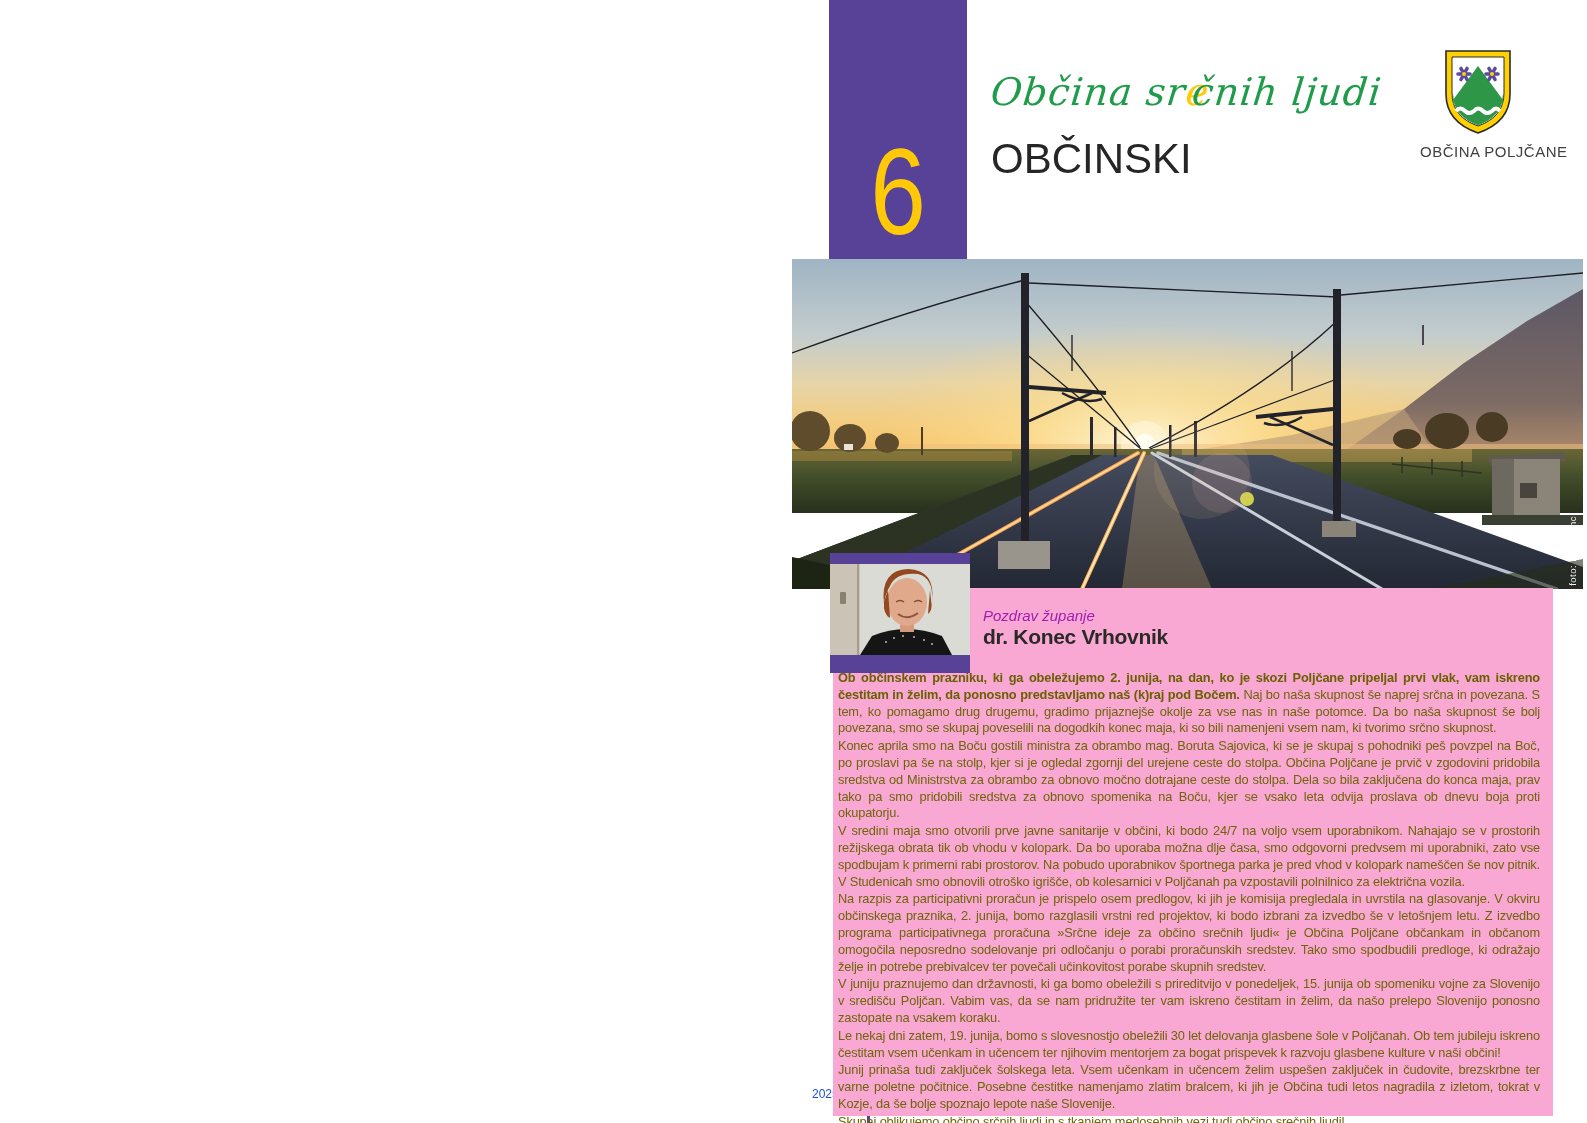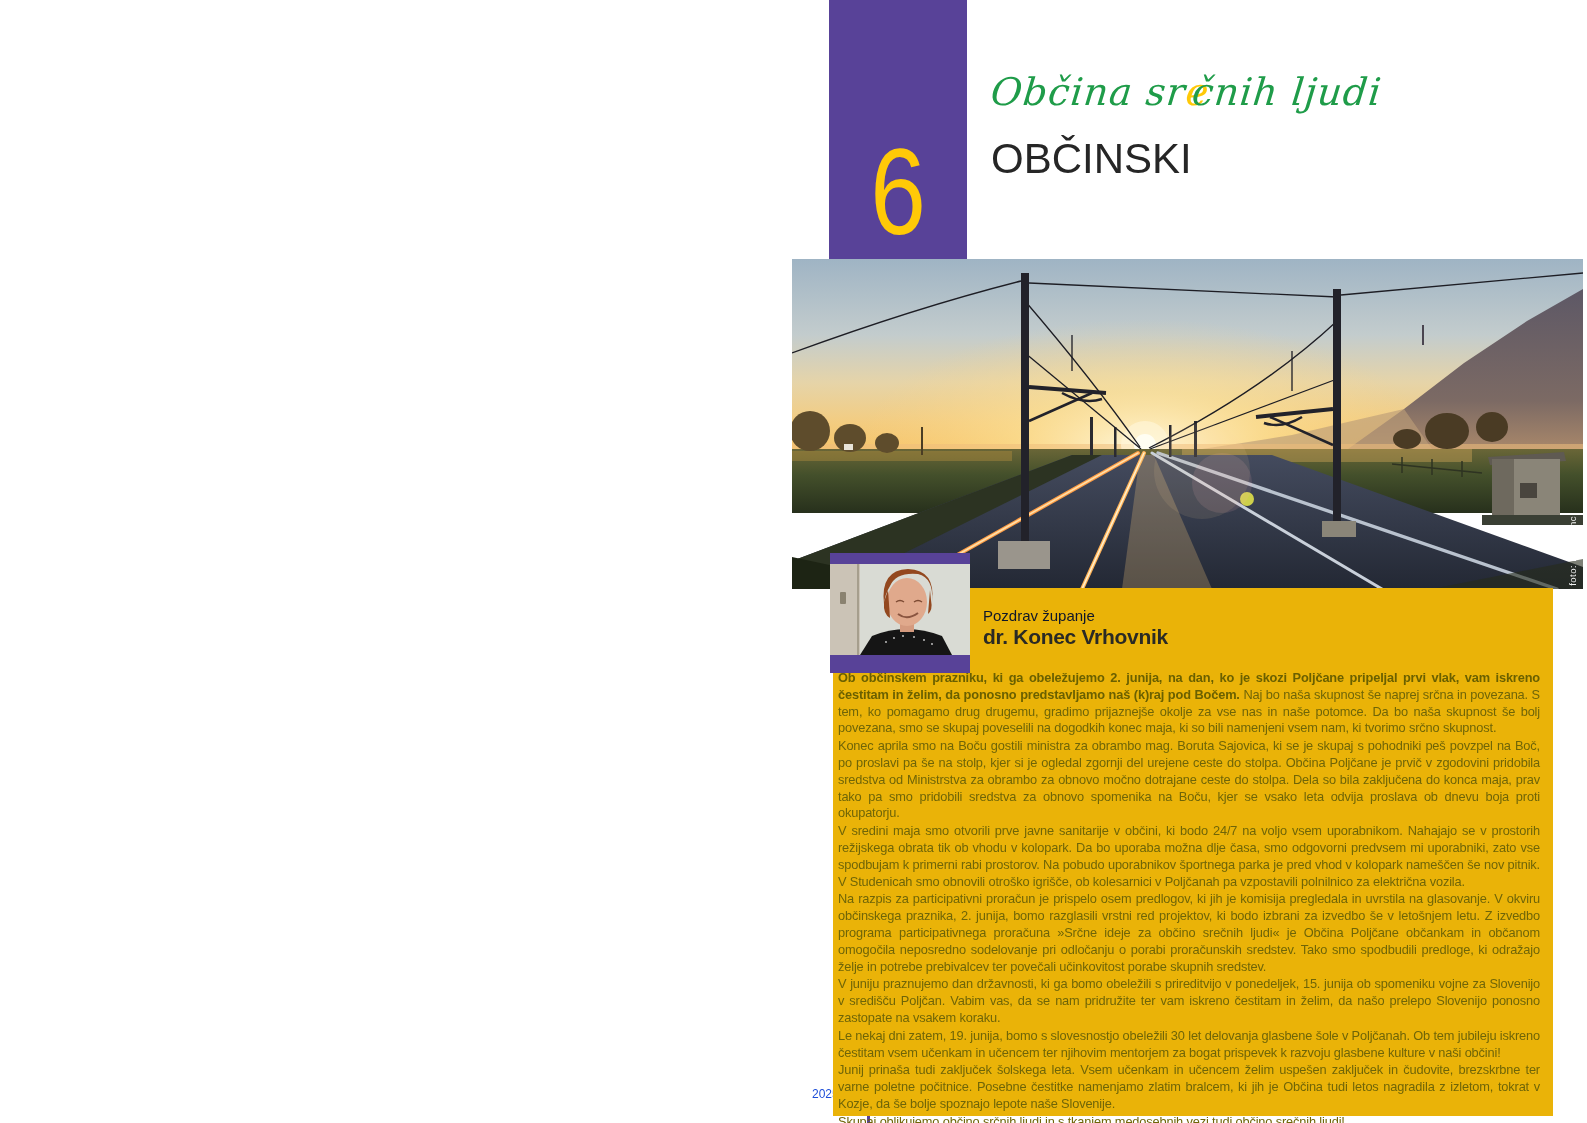--- a/index.html
+++ b/index.html
@@ -32,28 +32,28 @@
   .cover-photo{position:absolute;left:792px;top:259px;width:791px;height:330px;overflow:hidden;}
   .photo-credit{position:absolute;right:5px;bottom:3px;color:#ffffff;font-size:9.5px;
     writing-mode:vertical-rl;transform:rotate(180deg);letter-spacing:.5px;opacity:.95;}
 
   
   .mayor-block{position:absolute;left:830px;top:553px;width:140px;z-index:3;}
   .mayor-bar-top{height:11px;background:#584298;}
   .mayor-photo{height:91px;overflow:hidden;}
   .mayor-bar-bottom{height:18px;background:#584298;}
 
-  .greeting-kicker{position:absolute;left:983px;top:607px;
-    font-size:15px;color:#0f172a;z-index:3;}
+  .greeting-kicker{position:absolute;left:983px;top:607px;font-style:italic;
+    font-size:15px;color:#a21caf;z-index:3;}
   .greeting-author{position:absolute;left:983px;top:625px;font-weight:700;
     font-size:21px;color:#2a2a25;z-index:3;letter-spacing:-.3px;}
 
   
   .cream-panel{position:absolute;left:833px;top:588px;width:720px;height:528px;
-    background:#eab308;z-index:1;}
+    background:#f9a8d4;z-index:1;}
   .greeting-text{position:absolute;left:5px;right:13px;top:82px;}
   .greeting-text p{margin:0 0 1px 0;text-align:justify;font-size:12.8px;line-height:16.8px;
     color:#6f6508;letter-spacing:-.15px;}
   .greeting-text strong{font-weight:700;color:#6a6000;}
 
   
   .footer-year{position:absolute;left:812px;top:1087px;font-size:12px;color:#1d4ed8;}
   .footer-divider{position:absolute;left:867px;top:1088px;width:3px;height:35px;background:#584298;}
   .footer-month{position:absolute;left:879px;top:1091px;font-size:13px;font-weight:800;
     letter-spacing:1.5px;color:#141414;}
@@ -72,20 +72,40 @@
 
   <div class="purple-banner">
     <div class="issue-number">6</div>
   </div>
   <div class="yellow-bar"></div>
 
   <div class="tagline"><span>Občina sr</span><span class="e-overlay">e</span><span class="after-e">čnih ljudi</span></div>
 
   <div class="title-line1">OBČINSKI</div>
 
+  <div class="logo">
+    <svg width="72" height="88" viewBox="0 0 72 88">
+      <path d="M4,3 H68 V46 Q68,74 36,85 Q4,74 4,46 Z" fill="#ffd103" stroke="#2a2a2a" stroke-width="1.6"></path>
+      <path d="M10,9 H62 V45 Q62,69 36,78 Q10,69 10,45 Z" fill="#ffffff" stroke="#2a2a2a" stroke-width="1"></path>
+      <path d="M11,57 L36,20 L61,57 L61,45 Q61,68 36,77 Q11,68 11,45 Z" fill="#2e9747"></path>
+      <path d="M11,52 L36,18 L61,52 L61,46 Q61,68 36,77 Q11,68 11,46 Z" fill="#2e9747"></path>
+      <g stroke="#5b4a9e" stroke-width="3.6" stroke-linecap="round">
+        <line x1="16" y1="26" x2="28" y2="26"></line>
+          <line x1="19" y1="20.5" x2="25" y2="31.5"></line>
+          <line x1="19" y1="31.5" x2="25" y2="20.5"></line>
+        <line x1="44" y1="26" x2="56" y2="26"></line>
+          <line x1="47" y1="20.5" x2="53" y2="31.5"></line>
+          <line x1="47" y1="31.5" x2="53" y2="20.5"></line>
+      </g>
+      <circle cx="22" cy="26" r="2" fill="#ffd103"></circle>
+      <circle cx="50" cy="26" r="2" fill="#ffd103"></circle>
+      <path d="M14,63 q4,-5 9,0 q4,4 9,0 q4,-5 9,0 q4,4 9,0 q4,-5 8,0" fill="none" stroke="#ffffff" stroke-width="4"></path>
+    </svg>
+    <div class="logo-caption">OBČINA POLJČANE</div>
+  </div>
 
   <div class="cover-photo">
     <svg width="791" height="330" viewBox="0 0 791 330">
       <defs>
         <linearGradient id="sky" x1="0" y1="0" x2="0" y2="1">
           <stop offset="0" stop-color="#9fb4c4"></stop>
           <stop offset="0.38" stop-color="#c3cccd"></stop>
           <stop offset="0.62" stop-color="#e6d4a8"></stop>
           <stop offset="0.82" stop-color="#f3cc80"></stop>
           <stop offset="1" stop-color="#f6c263"></stop>

